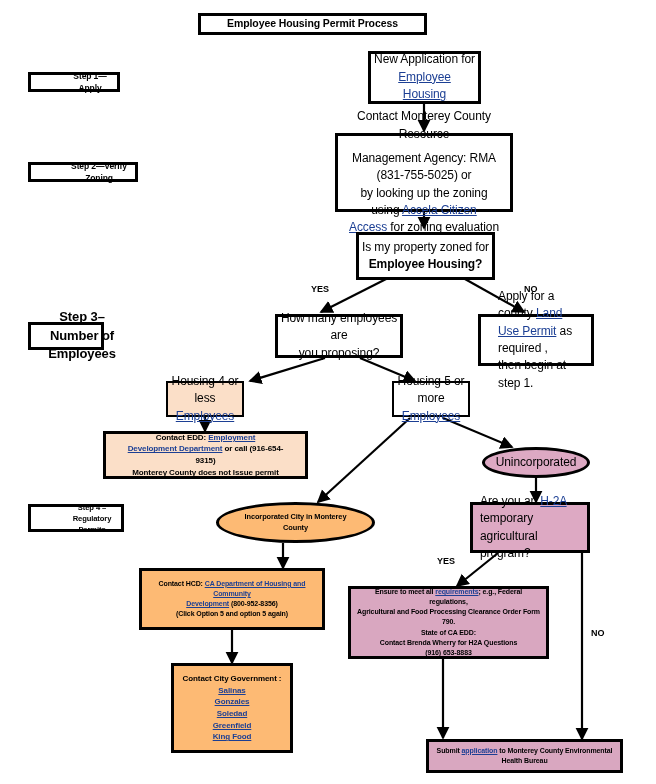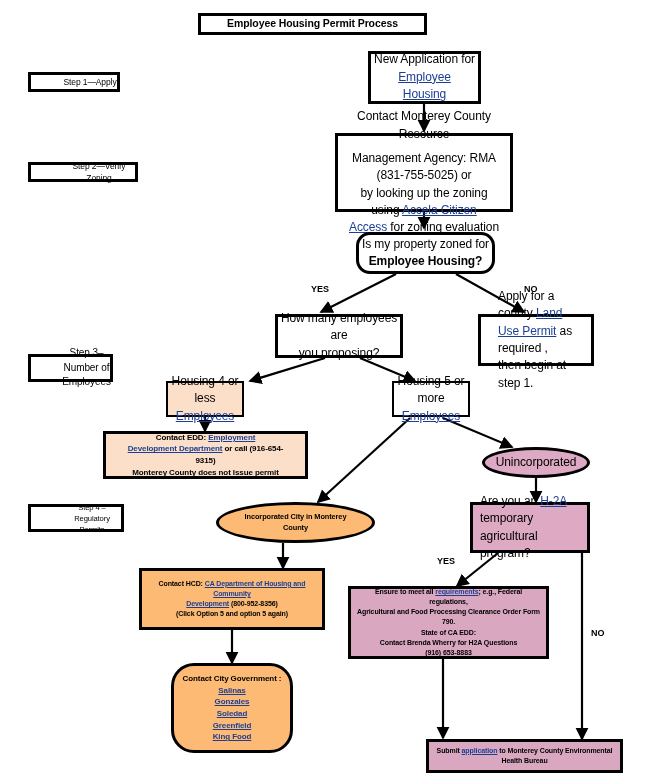--- a/index.html
+++ b/index.html
@@ -50,21 +50,21 @@
     text-decoration: underline;
   }
   .ln { display: block; }
   .title-node {
     font-size: 10.5px;
     font-weight: bold;
     text-align: right;
   }
   .step-node {
     font-size: 8.5px;
-    font-weight: normal;
+    font-weight: bold;
     padding-left: 32px;
   }
   .t9   { font-size: 12px; }
   .t85  { font-size: 12px; }
   .t8b  { font-size: 8px; font-weight: bold; }
   .t75  { font-size: 7.4px; font-weight: bold; }
   .t7   { font-size: 7px; font-weight: bold; }
   .label {
     position: absolute;
     font-size: 9px;
@@ -134,29 +134,29 @@
       <span>Management Agency: RMA (831-755-5025) or</span>
     </span>
     <span class="ln">
       <span>by looking up the zoning using </span><span class="link">Accela Citizen</span>
     </span>
     <span class="ln">
       <span class="link">Access</span><span> for zoning evaluation</span>
     </span>
   </div>
 
-  <div class="node box t9" style="left:356px; top:232px; width:139px; height:42px;border-radius:14px;">
+  <div class="node box t9" style="left:356px; top:232px; width:139px; height:48px;">
     <span class="ln">Is my property zoned for</span>
     <span class="ln" style="font-weight:bold;">Employee Housing?</span>
   </div>
 
   <div class="label" style="left:311px; top:284px;">YES</div>
   <div class="label" style="left:524px; top:284px;">NO</div>
 
-  <div class="node box step-node" style="left:28px; top:322px; width:85px; height:28px; font-size:10px;margin-top:32px;">
+  <div class="node box step-node" style="left:28px; top:322px; width:76px; height:28px; font-size:13px;">
     <span class="ln">Step 3– Number of Employees</span>
   </div>
 
   <div class="node box t85" style="left:275px; top:314px; width:128px; height:44px;">
     <span class="ln">How many employees are</span>
     <span class="ln">you proposing?</span>
   </div>
 
   <div class="node box t85" style="left:478px; top:314px; width:116px; height:52px; padding:4px 17px; align-items:flex-start; text-align:left;">
     <span class="ln">
@@ -227,21 +227,21 @@
   <div class="node box rose t7" style="left:348px; top:586px; width:201px; height:73px; padding:3px 5px;">
     <span class="ln">
       <span>Ensure to meet all </span><span class="link">requirements</span><span>; e.g., Federal regulations,</span>
     </span>
     <span class="ln">Agricultural and Food Processing Clearance Order Form 790.</span>
     <span class="ln">State of CA EDD:</span>
     <span class="ln">Contact Brenda Wherry for H2A Questions</span>
     <span class="ln">(916) 653-8883</span>
   </div>
 
-  <div class="node box blue t8b" style="left:171px; top:663px; width:122px; height:90px; padding:4px 5px;border-radius:23px;">
+  <div class="node box blue t8b" style="left:171px; top:663px; width:122px; height:90px; padding:4px 5px;">
     <span class="ln">Contact City Government :</span>
     <span class="ln link">Salinas</span>
     <span class="ln link">Gonzales</span>
     <span class="ln link">Soledad</span>
     <span class="ln link">Greenfield</span>
     <span class="ln link">King Food</span>
   </div>
 
   <div class="node box rose t7" style="left:426px; top:739px; width:197px; height:34px; padding:2px 5px;">
     <span class="ln">

